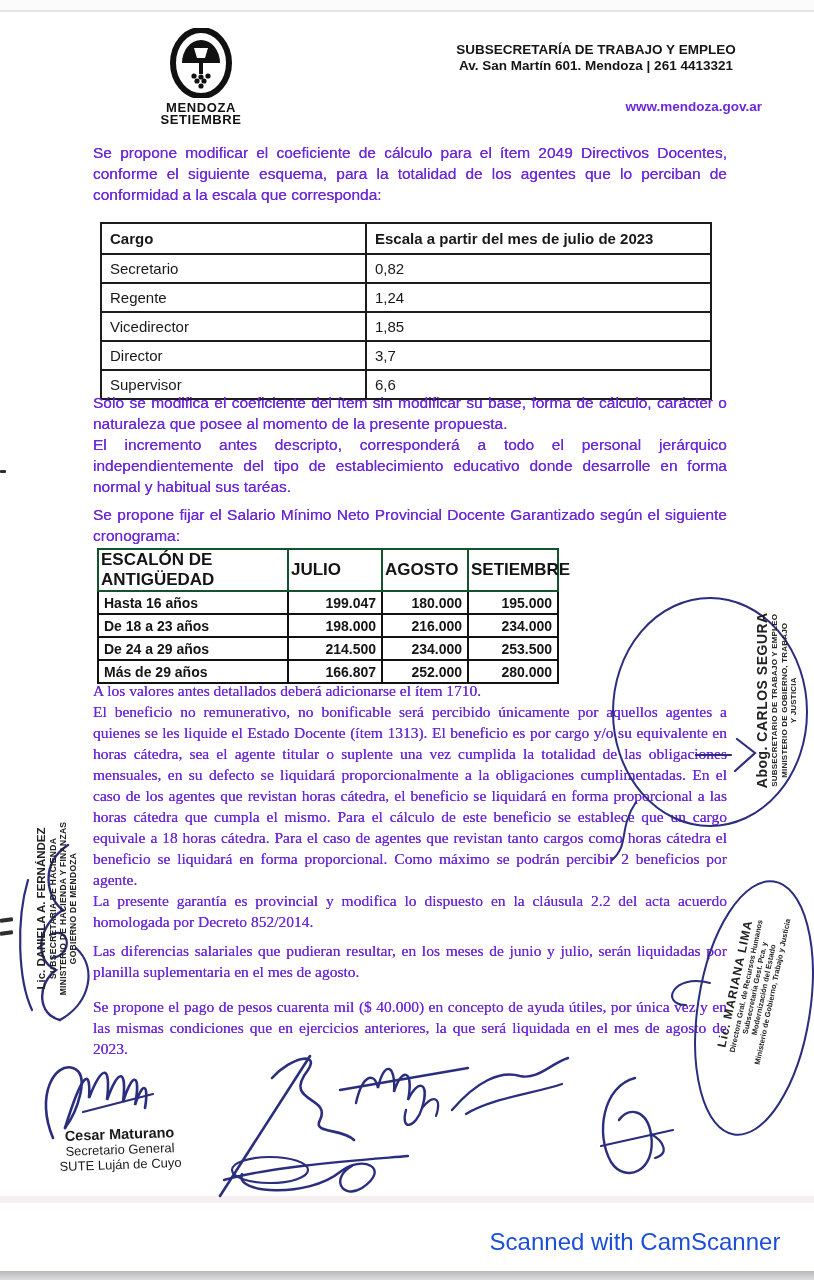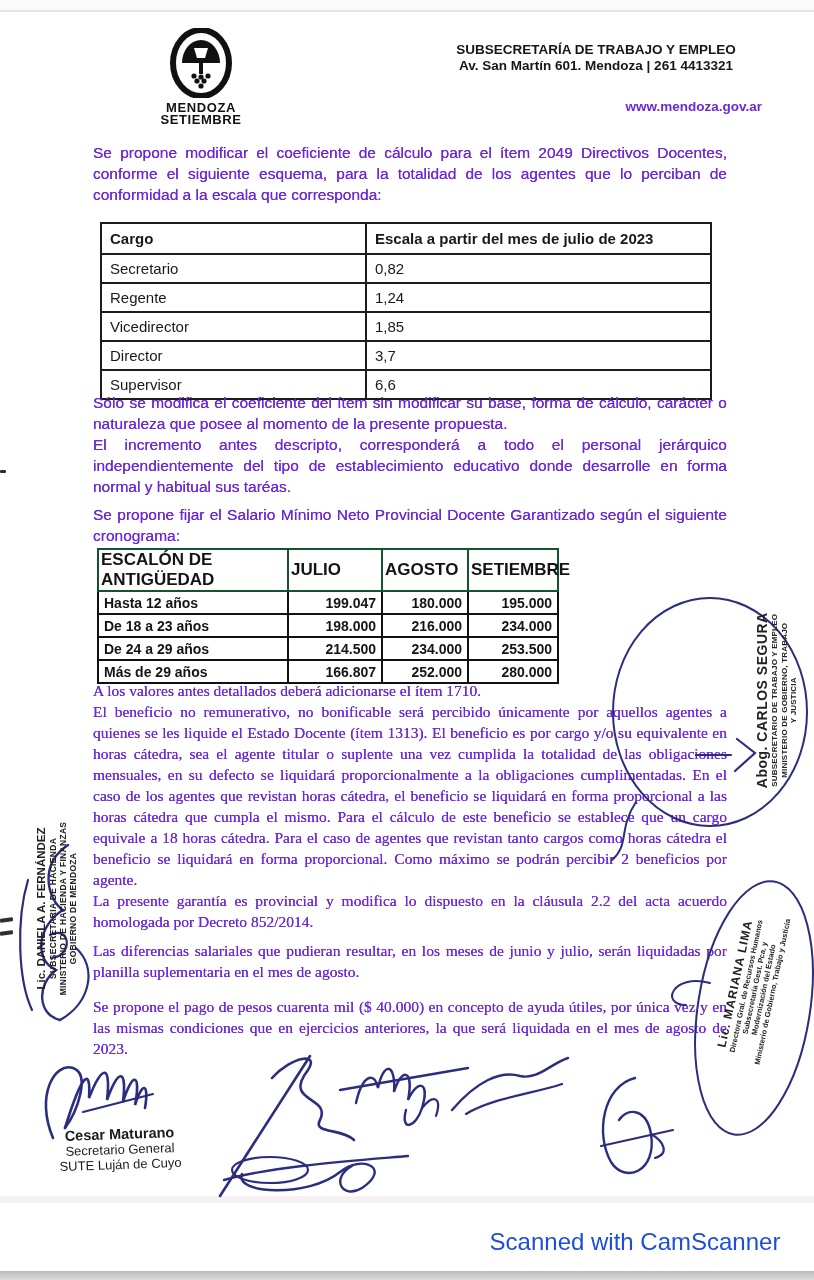--- a/index.html
+++ b/index.html
@@ -136,21 +136,21 @@
       <col style="width:90px">
     </colgroup>
   <tbody>
       <tr>
     <th>ESCALÓN DE ANTIGÜEDAD</th>
     <th>JULIO</th>
     <th>AGOSTO</th>
     <th>SETIEMBRE</th>
   </tr>
   <tr>
-    <td class="lbl">Hasta 12 años</td>
+    <td class="lbl">Hasta 16 años</td>
     <td class="num">199.047</td>
     <td class="num">180.000</td>
     <td class="num">195.000</td>
   </tr>
   <tr>
     <td class="lbl">De 18 a 23 años</td>
     <td class="num">198.000</td>
     <td class="num">216.000</td>
     <td class="num">234.000</td>
   </tr>

